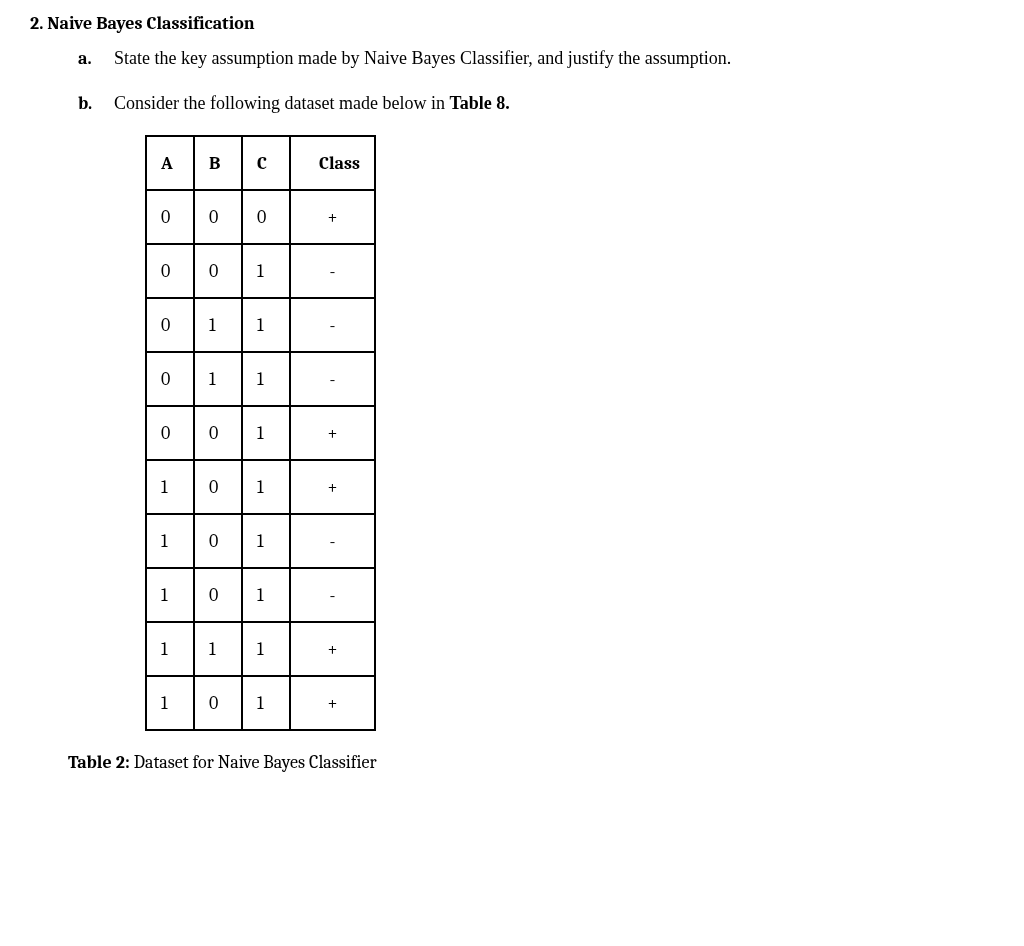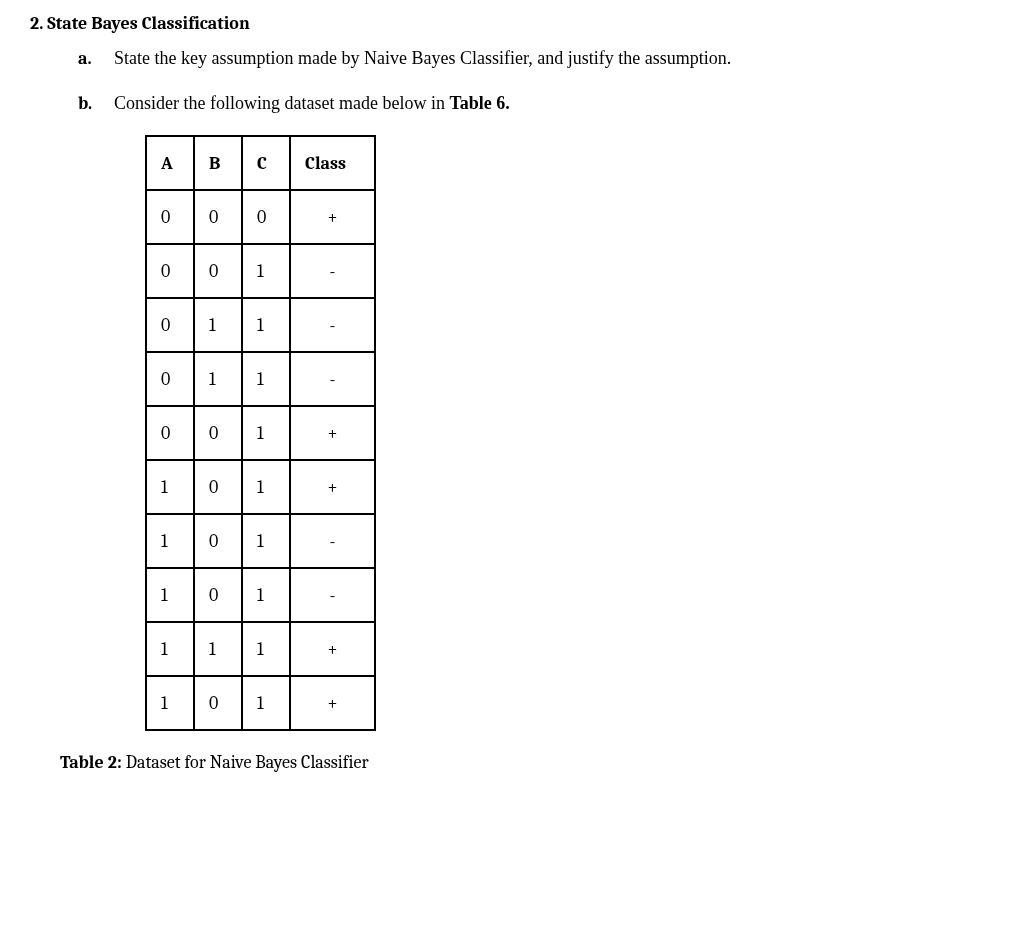--- a/index.html
+++ b/index.html
@@ -45,50 +45,50 @@
       box-sizing: content-box;
     }
     th {
       font-weight: bold;
     }
     .col-abc {
       width: 18px;
     }
     .col-class {
       width: 55px;
-      text-align: left;
+      text-align: right;
     }
     td.class-cell {
       text-align: center;
     }
     .caption {
-      margin-left: 30px;
+      margin-left: 38px;
       margin-top: 6px;
     }
     .caption-bold {
       font-weight: bold;
     }
   </style>
 </head>
 <body>
 
 <div class="heading">
   <span>2.</span>
-  <span>State Bayes Classification</span>
+  <span>Naive Bayes Classification</span>
 </div>
 
 <div class="subitem">
   <div class="subitem-label">a.</div>
   <div class="subitem-text">State the key assumption made by Naive Bayes Classifier, and justify the assumption.</div>
 </div>
 
 <div class="subitem">
   <div class="subitem-label">b.</div>
   <div class="subitem-text">
-    <span>Consider the following dataset made below in </span><strong>Table 6.</strong>
+    <span>Consider the following dataset made below in </span><strong>Table 8.</strong>
   </div>
 </div>
 
 <table>
   <thead>
     <tr>
       <th class="col-abc">A</th>
       <th class="col-abc">B</th>
       <th class="col-abc">C</th>
       <th class="col-class">Class</th>

